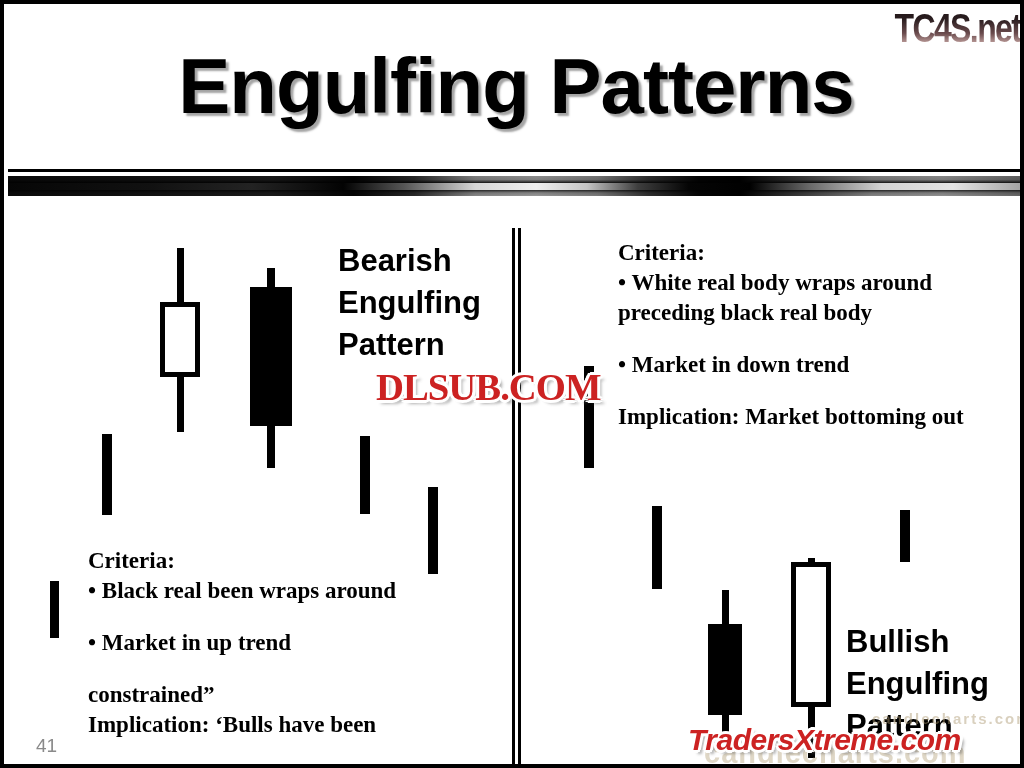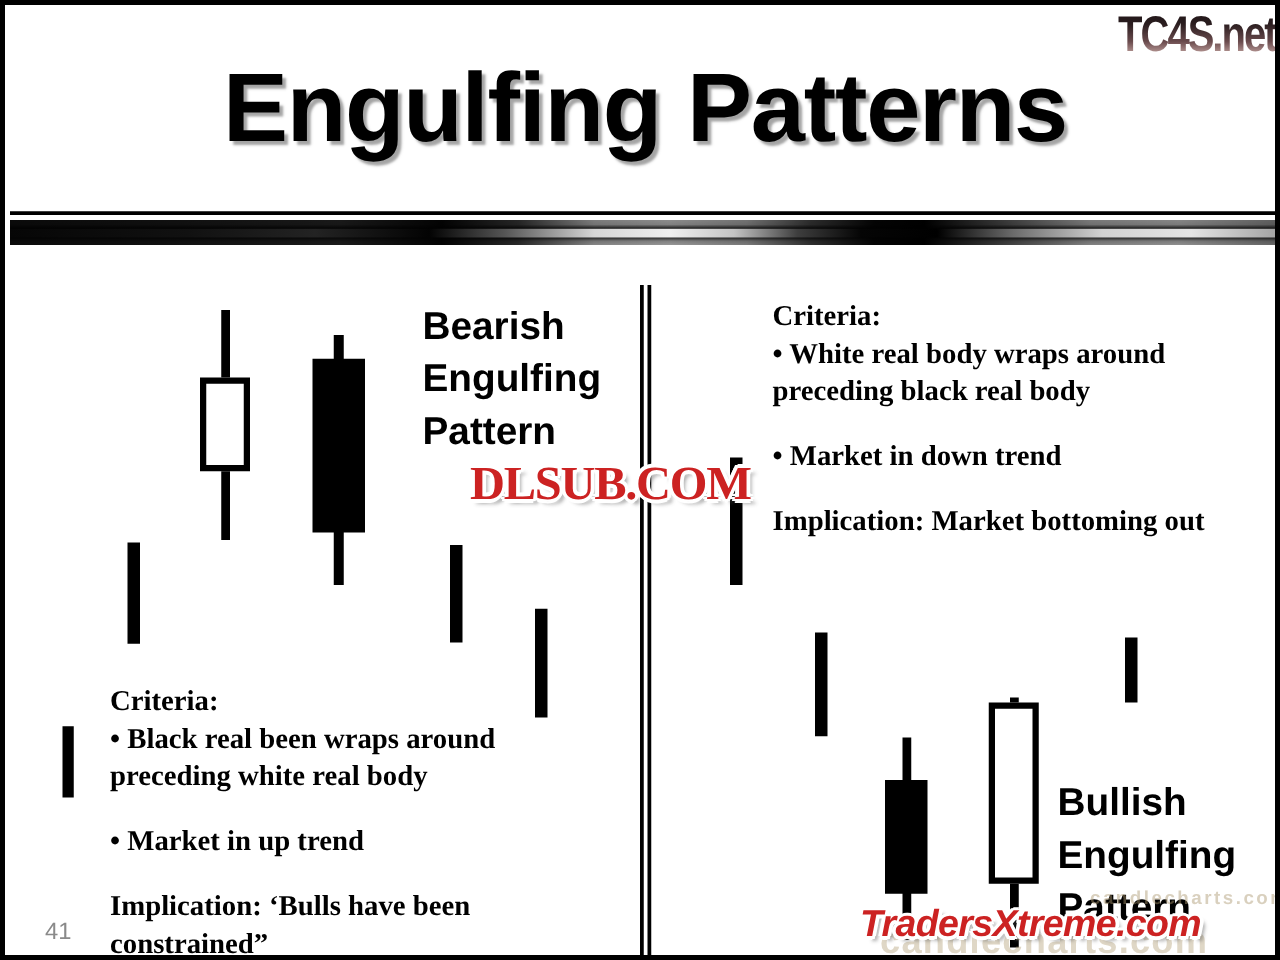--- a/index.html
+++ b/index.html
@@ -263,26 +263,25 @@
       <div class="cs-bar" style="left:352px; top:208px; width:10px; height:78px;"></div>
       <div class="cs-bar" style="left:420px; top:259px; width:10px; height:87px;"></div>
 
       <div class="pattern-label" style="left:330px; top:12px;">Bearish
 Engulfing
 Pattern</div>
 
       <div class="criteria-block" style="left:80px; top:318px; width:400px;">
         <span class="ln">Criteria:</span>
         <span class="ln">• Black real been wraps around</span>
-        <span class="ln">preceding white real body</span>
         <span class="gap"></span>
         <span class="ln">• Market in up trend</span>
         <span class="gap"></span>
+        <span class="ln">constrained”</span>
         <span class="ln">Implication: ‘Bulls have been</span>
-        <span class="ln">constrained”</span>
       </div>
     </div>
 
     <div>
 
       <div class="cs-bar" style="left:576px; top:138px; width:10px; height:102px;"></div>
       <div class="cs-bar" style="left:644px; top:278px; width:10px; height:83px;"></div>
       <div class="cs-bar" style="left:892px; top:282px; width:10px; height:52px;"></div>
 
       <div>

